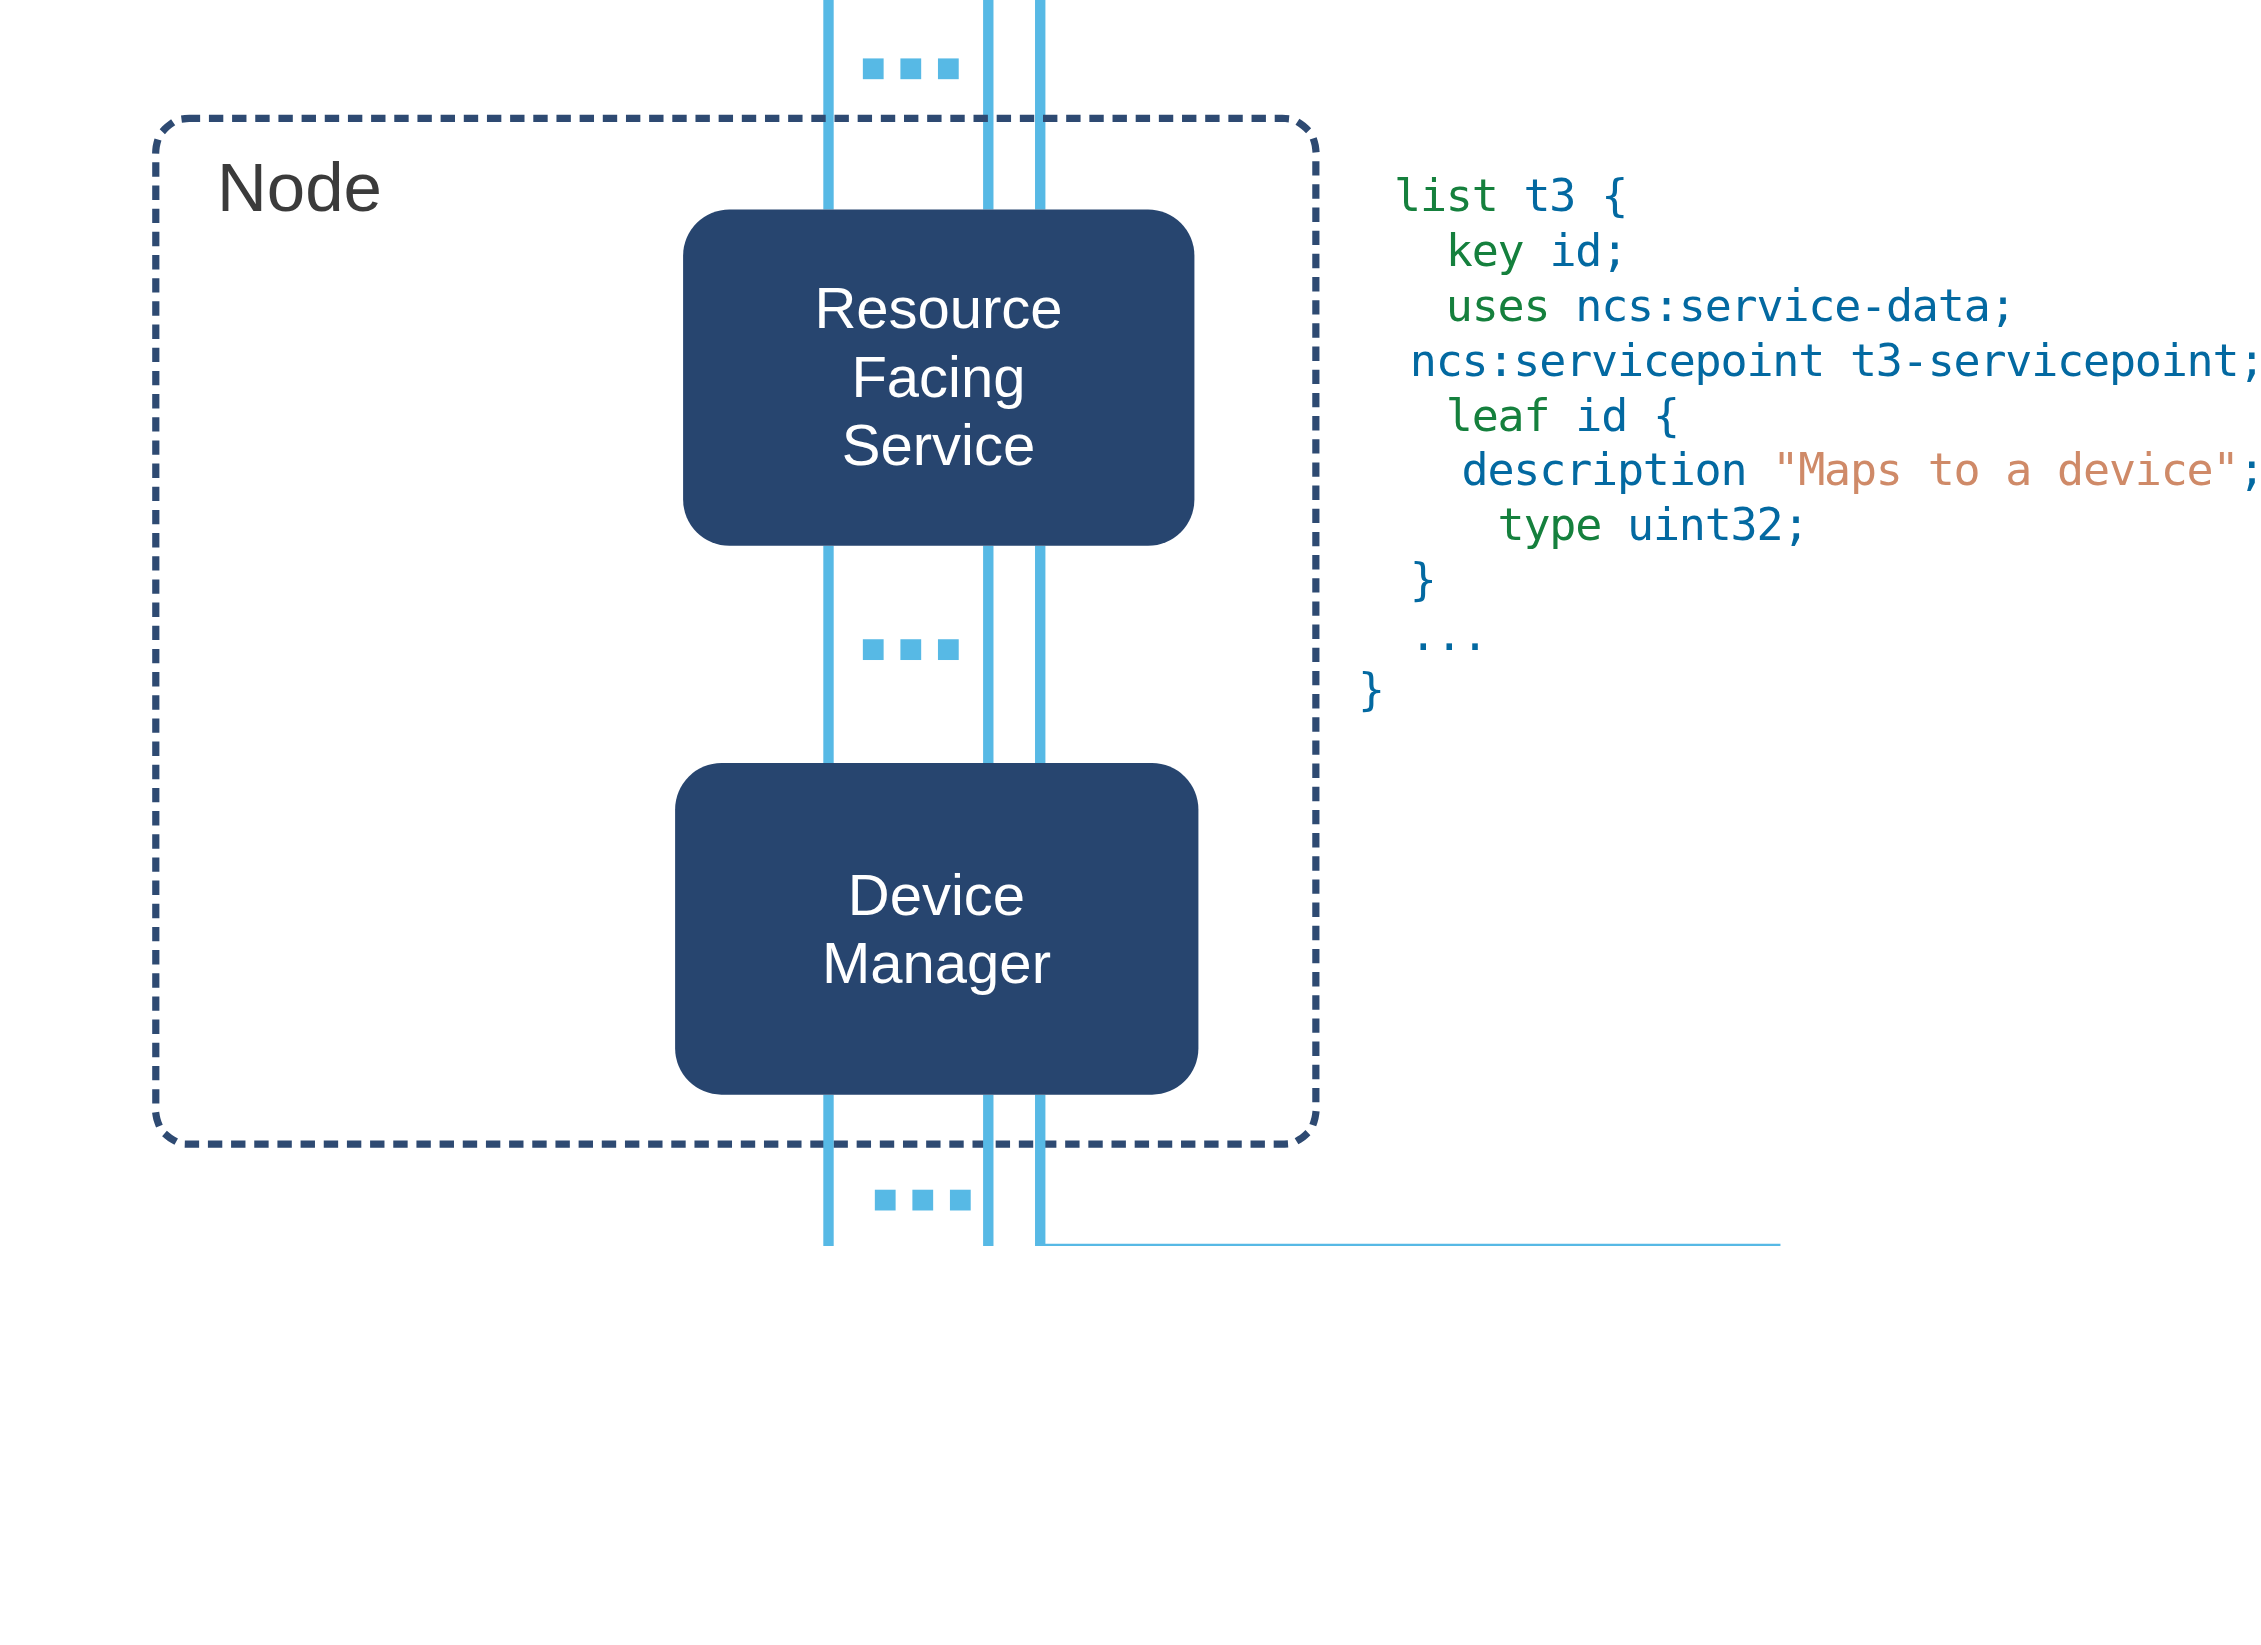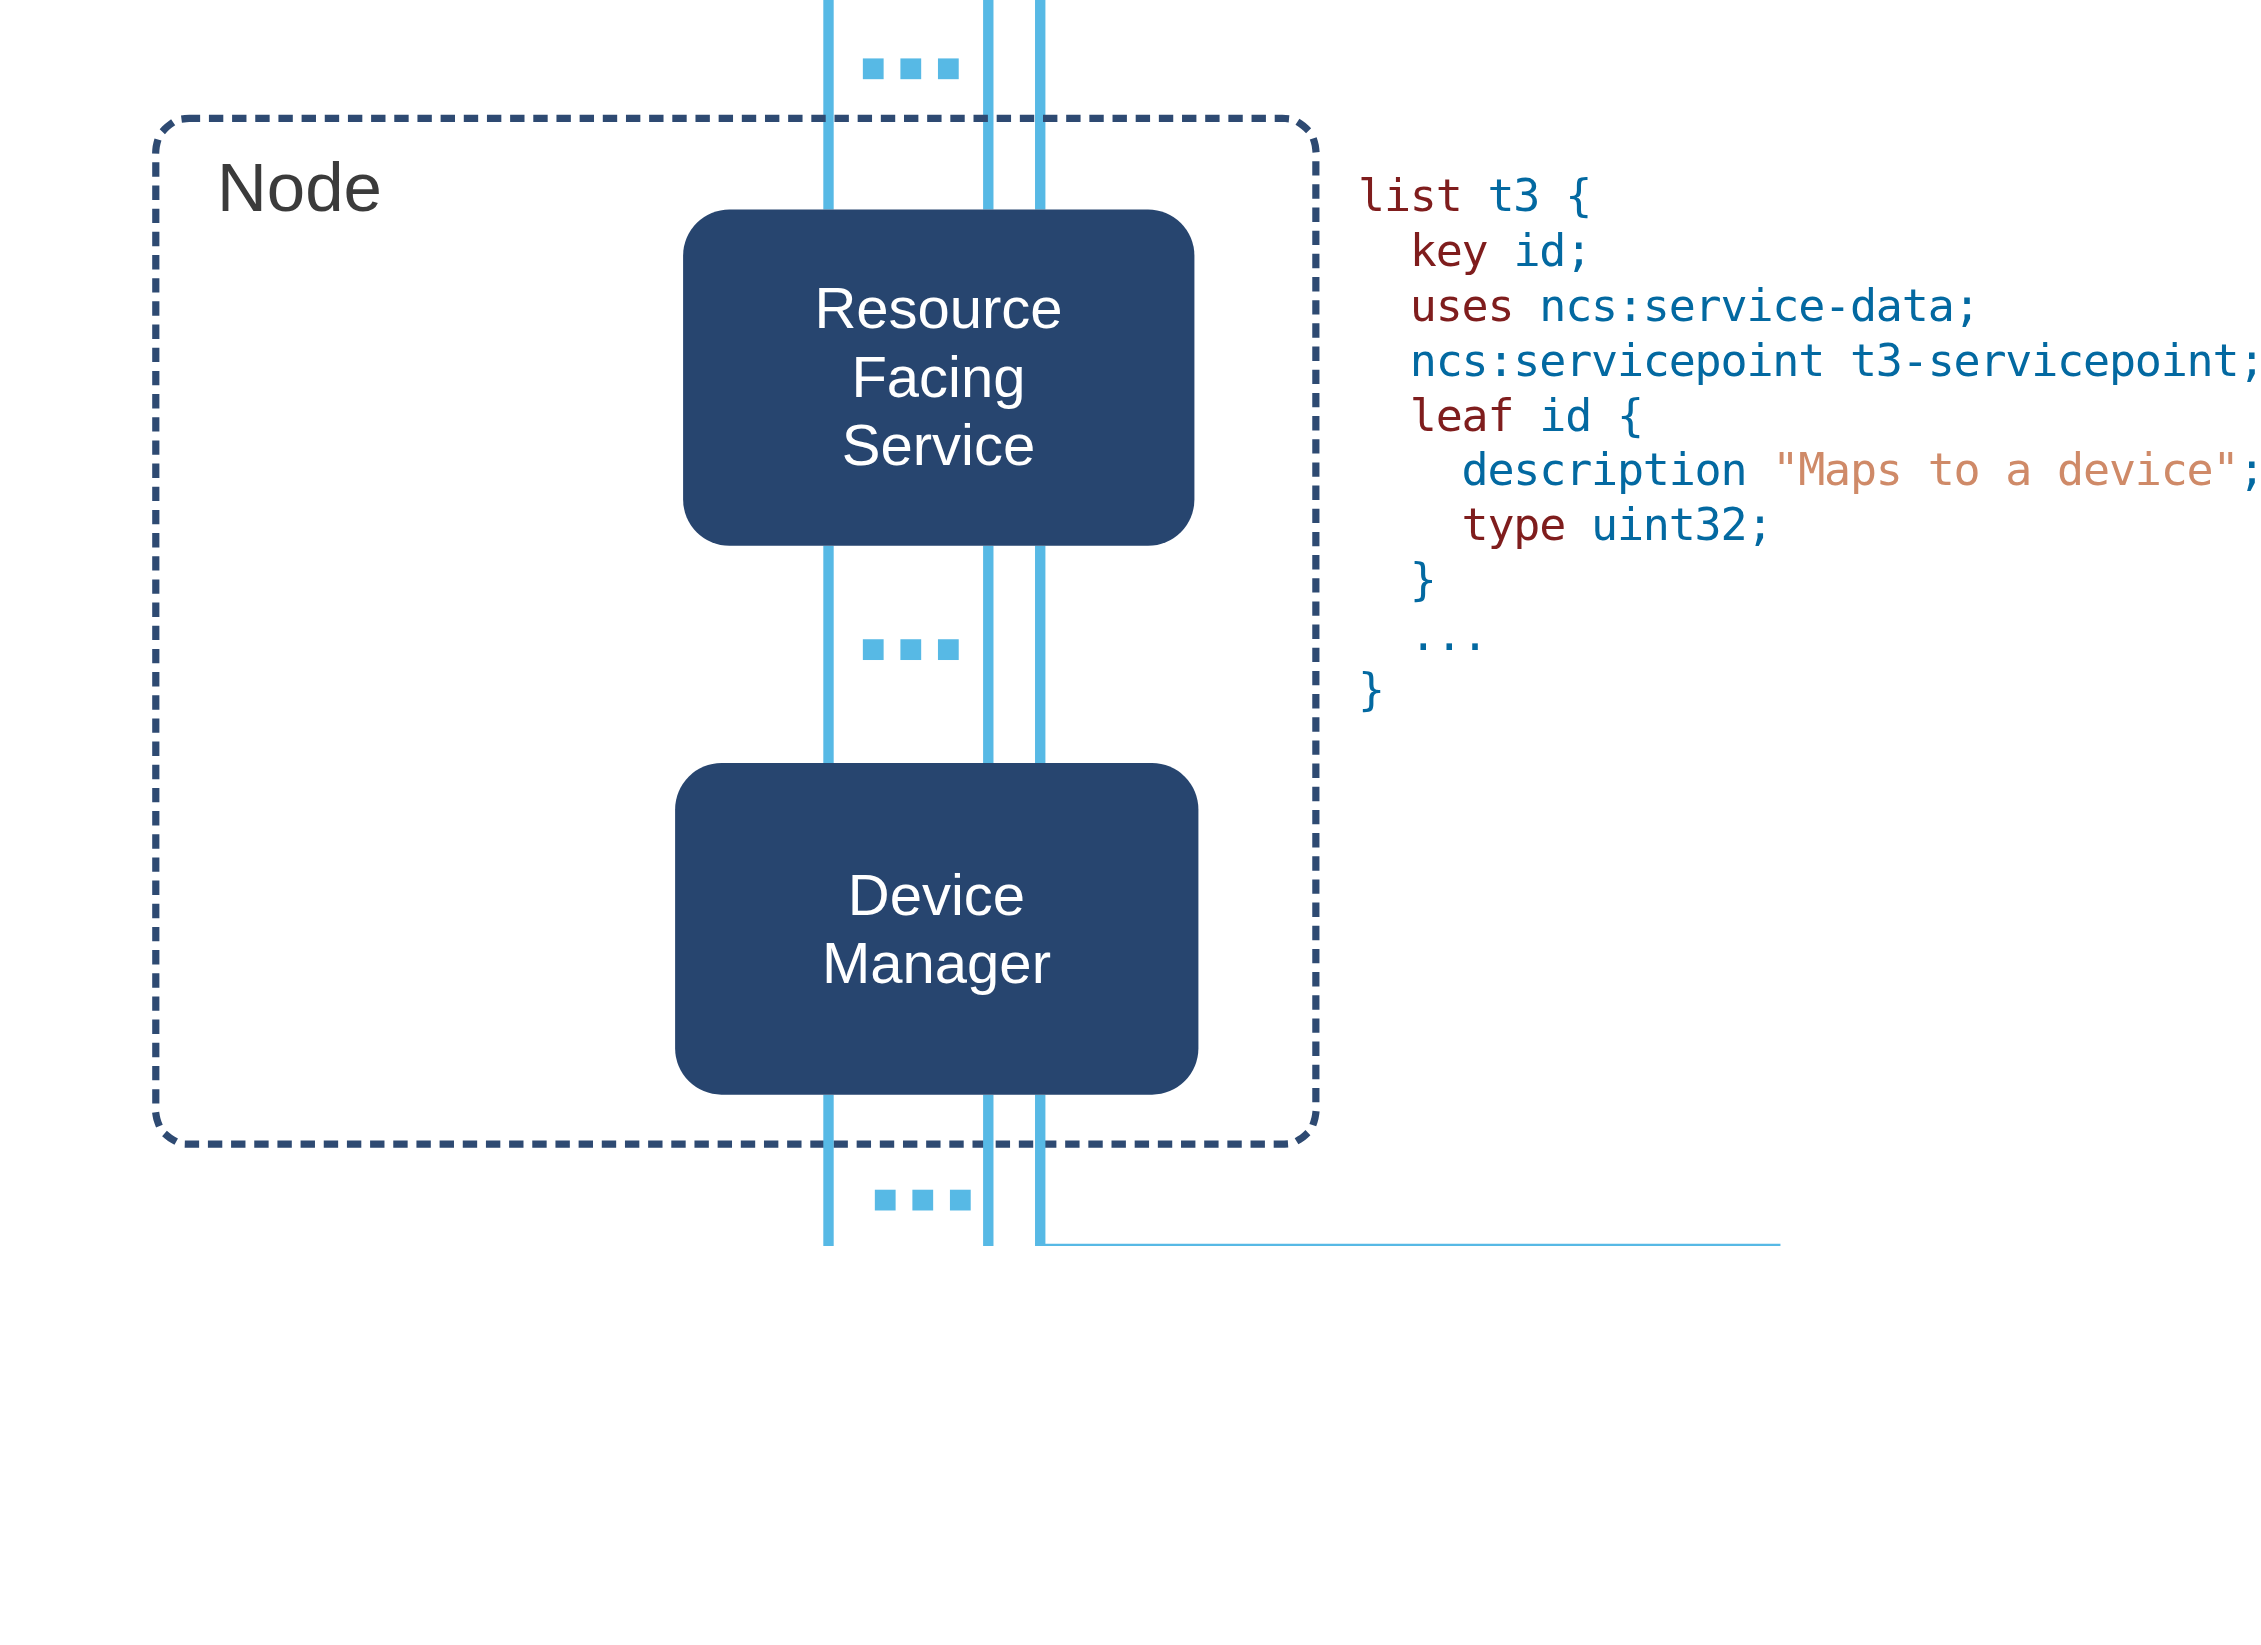--- a/index.html
+++ b/index.html
@@ -66,21 +66,21 @@
     position: absolute;
     left: 1358px;
     top: 169px;
     font-family: "DejaVu Sans Mono", "Liberation Mono", monospace;
     font-size: 45px;
     line-height: 1.22;
     white-space: pre;
     color: #4a4a4a;
     letter-spacing: -1.2px;
   }
-  .tok-kw { color: #7f1d1d; }
+  .tok-kw { color: #15803d; margin-left: 36px; }
   .tok-str { color: #cf8a68; }
   .tok-plain { color: #0369a1; }
 </style>
 </head>
 <body>
 
 <div id="stage">
 
   <svg id="diagram-svg" viewBox="0 0 2830 2060" xmlns="http://www.w3.org/2000/svg">
 

